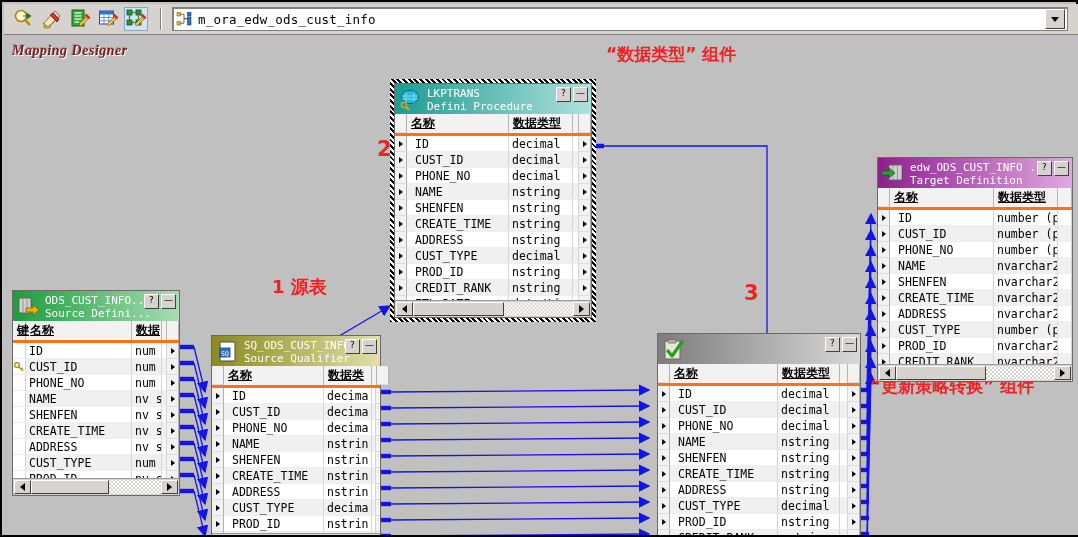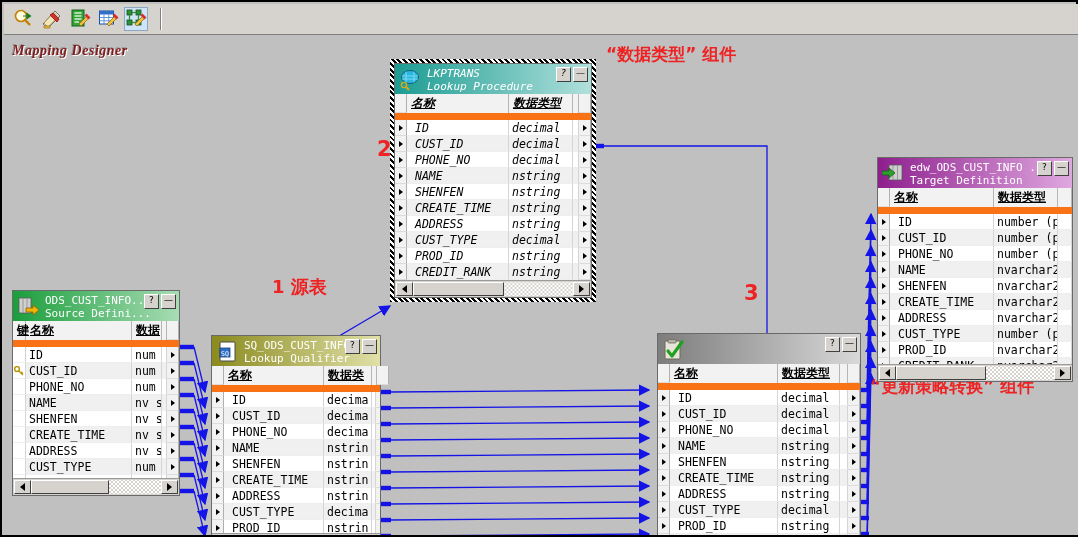--- a/index.html
+++ b/index.html
@@ -87,21 +87,21 @@
   .wbtns{position:absolute;right:3px;top:3px;display:flex;gap:2px;}
   .wbtn{
     width:13px;height:13px;background:#d6d3ce;
     border:1px solid #fff;border-right-color:#404040;border-bottom-color:#404040;
     font-size:9px;line-height:11px;text-align:center;
     font-family:"DejaVu Sans","Liberation Sans",sans-serif;color:#000;
   }
   .grid{position:absolute;left:0;right:0;bottom:0;top:30px;background:#efefef;display:flex;flex-direction:column;}
   .ghead{
     display:flex;height:19px;flex:0 0 auto;background:#f2f2f2;
-    border-bottom:7px solid #f97316;
+    border-bottom:3px solid #f97316;
   }
   .ghead .hc{
     font-size:12px;font-weight:bold;color:#000;
     font-family:"DejaVu Sans","Liberation Sans",sans-serif;
     border-right:1px solid #b5b5b5;
     display:flex;align-items:center;padding-left:4px;box-sizing:border-box;
     text-decoration:underline;
   }
   .ghead .hc.blank{border-right:1px solid #b5b5b5;text-decoration:none;}
   .rows{flex:1;overflow:hidden;background:#eab308;}
@@ -222,20 +222,44 @@
               <line x1="7" y1="14.5" x2="11" y2="14.5"></line>
           </g>
           <path d="M10 16 L18 8 L20 10 L12 18 Z" fill="#f2c040" stroke="#9a7010" stroke-width=".8"></path>
           <path d="M16.5 6.5 L20.5 10.5" stroke="#d03030" stroke-width="2.6"></path>
         </svg>
       </div>
 
       <div class="tb-sep"></div>
     </div>
 
+    <div class="combo">
+      <span class="cicon">
+        <svg width="18" height="16" viewBox="0 0 18 16">
+          <g fill="#f2b40a" stroke="#8a6400" stroke-width=".6">
+            <rect x="1" y="1.5" width="3.5" height="3.5"></rect>
+              <rect x="1" y="10.5" width="3.5" height="3.5"></rect>
+          </g>
+          <g fill="#2f6fc9" stroke="#123a70" stroke-width=".6">
+            <rect x="11.5" y="1.5" width="3.5" height="3.5"></rect>
+              <rect x="11.5" y="6" width="3.5" height="3.5"></rect>
+            <rect x="11.5" y="10.5" width="3.5" height="3.5"></rect>
+          </g>
+          <g stroke="#555" stroke-width=".9" fill="none">
+            <path d="M4.5 3.2 H8 V7.7 H11.5"></path>
+              <path d="M8 7.7 H11.5"></path>
+              <path d="M4.5 12.2 H8 V7.7"></path>
+          </g>
+        </svg>
+      </span>
+      <span class="ctext">m_ora_edw_ods_cust_info</span>
+      <span class="carrow">
+          <i></i>
+        </span>
+    </div>
   </div>
 
   <div class="canvas">
 
     <div class="watermark">Mapping Designer</div>
 
     <svg class="links" xmlns="http://www.w3.org/2000/svg">
       <defs>
         <marker id="ah" markerWidth="9" markerHeight="9" refX="8" refY="4.5" orient="auto">
           <path d="M0,0 L9,4.5 L0,9 z" fill="#1414e6"></path>
@@ -445,21 +469,21 @@
         <div class="xform" style="left: 207px; top: 300px; width: 170px; height: 216px;">
           <div class="inner">
       <div class="titlebar" style="background:linear-gradient(to right,#8a8a1e,#e0e0a8)">
         <span class="tb-icon"><svg width="24" height="24" viewBox="0 0 24 24">
         <rect x="4" y="2" width="15" height="19" rx="1" fill="#ffffff" stroke="#4a4a4a" stroke-width="1"></rect>
         <rect x="4" y="8" width="10" height="9" fill="#2f6fc9" stroke="#14407f" stroke-width=".8"></rect>
         <text x="9" y="15.5" font-size="6.5" fill="#fff" font-family="monospace" text-anchor="middle">SQ</text>
       </svg></span>
         <span class="tb-titles">
           <span class="t1" style="color:#ffffff">SQ_ODS_CUST_INFO</span>
-          <span class="t2" style="color:#ffffff">Lookup Qualifier</span>
+          <span class="t2" style="color:#ffffff">Source Qualifier</span>
         </span>
         <span class="wbtns">
           <span class="wbtn">?</span>
           <span class="wbtn">—</span>
         </span>
       </div>
       <div class="grid">
         <div class="ghead">
                 <div class="gut"></div>
                 <div class="hc" style="width:100px;flex:0 0 100px">名称</div>
@@ -577,38 +601,38 @@
               </div>
         <div class="hsb">
           
           
           
           
         </div>
       </div>
     </div>
         </div>
-        <div class="xform selected" style="left: 390px; top: 28px; width: 198px; height: 235px; font-style: italic;">
+        <div class="xform selected" style="left: 390px; top: 48px; width: 198px; height: 235px;">
           <div class="hatch"></div>
           <div class="inner">
       <div class="titlebar" style="background:linear-gradient(to right,#1c9c92,#b0e0dc)">
         <span class="tb-icon"><svg width="24" height="24" viewBox="0 0 24 24">
         <ellipse cx="11" cy="9" rx="8.5" ry="6.5" fill="#2bb8e0" stroke="#0d5f80" stroke-width="1"></ellipse>
         <g stroke="#9fe4f4" stroke-width=".7">
           <line x1="3" y1="8" x2="19" y2="8"></line>
                     <line x1="3" y1="11" x2="19" y2="11"></line>
           <line x1="7" y1="3.5" x2="7" y2="14.5"></line>
                     <line x1="15" y1="3.5" x2="15" y2="14.5"></line>
                   </g>
         <circle cx="5" cy="17" r="2.6" fill="none" stroke="#d8a820" stroke-width="1.4"></circle>
         <line x1="6.8" y1="18.8" x2="10" y2="22" stroke="#d8a820" stroke-width="2"></line>
       </svg></span>
         <span class="tb-titles">
           <span class="t1" style="color:#ffffff">LKPTRANS</span>
-          <span class="t2" style="color:#ffffff">Lookup Procedure</span>
+          <span class="t2" style="color:#ffffff">Defini Procedure</span>
         </span>
         <span class="wbtns">
           <span class="wbtn">?</span>
           <span class="wbtn">—</span>
         </span>
       </div>
       <div class="grid">
         <div class="ghead">
                 <div class="gut"></div>
                 <div class="hc" style="width:102px;flex:0 0 102px">名称</div>

